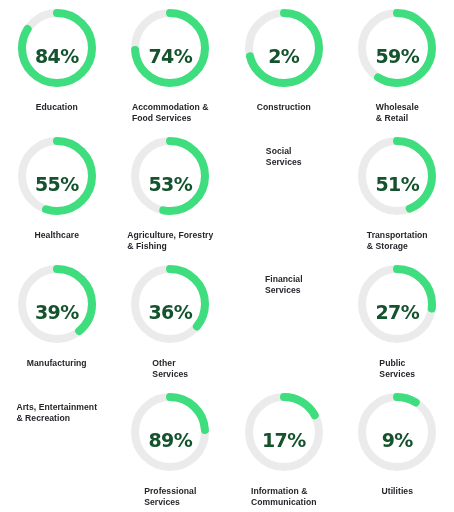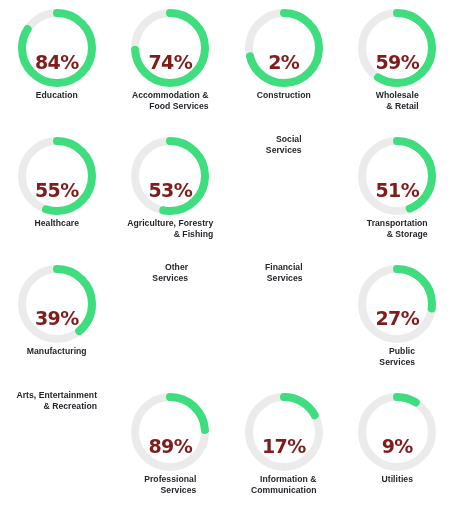--- a/index.html
+++ b/index.html
@@ -38,35 +38,35 @@
   }
   .donut-wrap svg {
     display: block;
     width: 84px;
     height: 84px;
     transform: rotate(-90deg);
   }
   .donut-value {
     position: absolute;
     left: 0;
-    top: 14px;
+    top: 8px;
     width: 84px;
     height: 84px;
     display: flex;
     align-items: center;
     justify-content: center;
     font-family: "DejaVu Sans", sans-serif;
     font-size: 19px;
     font-weight: 700;
     letter-spacing: -0.6px;
-    color: #7f1d1d;
+    color: #14532d;
   }
   .gauge-label {
-    margin-top: 0;
-    text-align: right;
+    margin-top: 12px;
+    text-align: left;
     font-family: "Liberation Sans", sans-serif;
     font-size: 8.6px;
     font-weight: 700;
     line-height: 1.28;
     color: #24262b;
     letter-spacing: 0.05px;
     max-width: 108px;
     white-space: pre-line;
   }
 </style>
@@ -156,20 +156,27 @@
       <div class="donut-wrap">
         <svg viewBox="0 0 84 84">
           <circle cx="42" cy="42" r="35" fill="none" stroke="#ebebeb" stroke-width="8"></circle>
           <circle cx="42" cy="42" r="35" fill="none" stroke="#3edd7d" stroke-width="8" stroke-linecap="round" stroke-dasharray="85.77 219.91"></circle>
         </svg>
         <div class="donut-value">39%</div>
       </div>
       <div class="gauge-label">Manufacturing</div>
     </div>
     <div class="gauge-cell">
+      <div class="donut-wrap">
+        <svg viewBox="0 0 84 84">
+          <circle cx="42" cy="42" r="35" fill="none" stroke="#ebebeb" stroke-width="8"></circle>
+          <circle cx="42" cy="42" r="35" fill="none" stroke="#3edd7d" stroke-width="8" stroke-linecap="round" stroke-dasharray="79.17 219.91"></circle>
+        </svg>
+        <div class="donut-value">36%</div>
+      </div>
       <div class="gauge-label">Other
 Services</div>
     </div>
     <div class="gauge-cell">
       <div class="gauge-label">Financial
 Services</div>
     </div>
     <div class="gauge-cell">
       <div class="donut-wrap">
         <svg viewBox="0 0 84 84">

